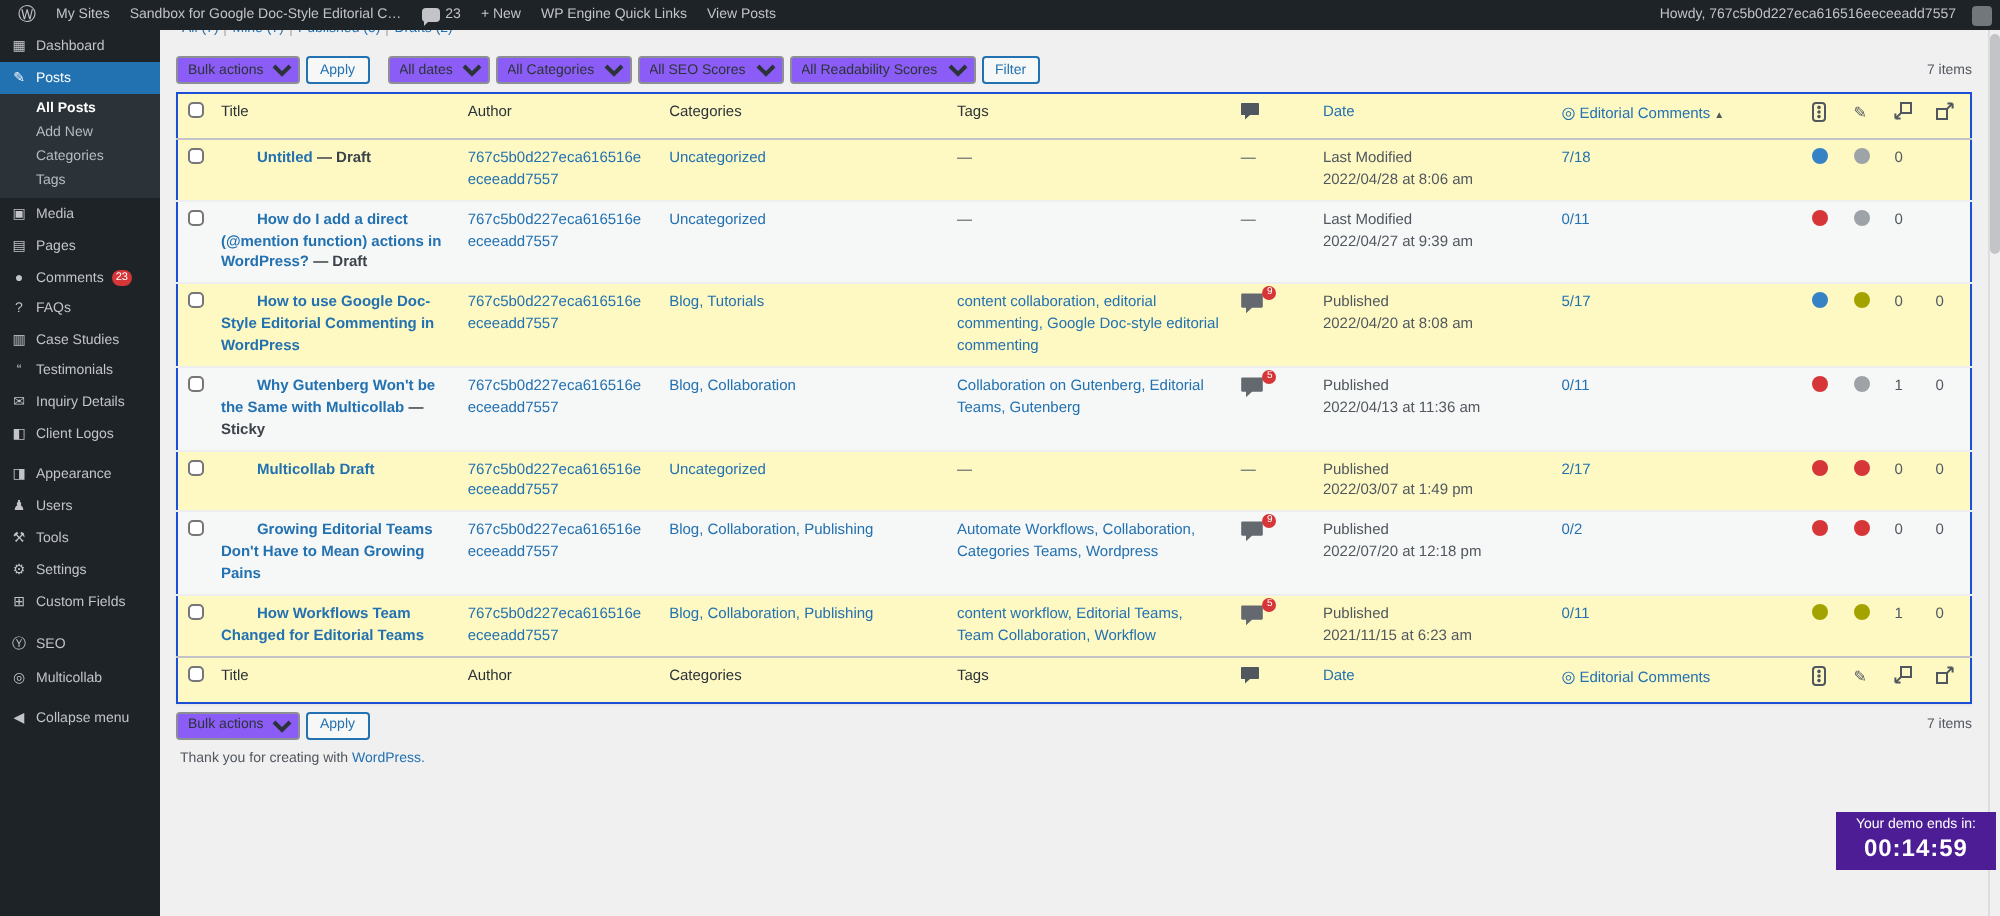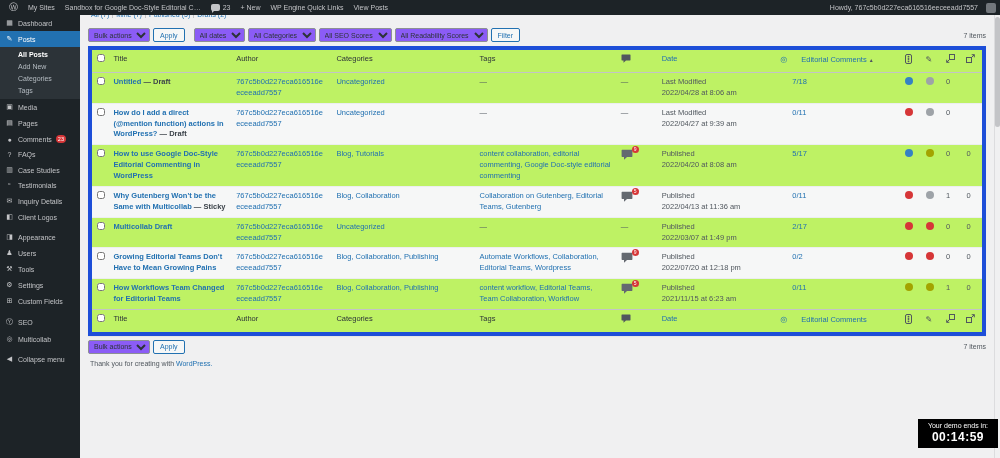--- a/index.html
+++ b/index.html
@@ -53,52 +53,52 @@
     font-family:"Liberation Sans",sans-serif; font-size:7px; height:14px;
     border:1px solid #8c8f94; border-radius:2px; background:#8b5cf6; color:#2c3338; padding:0 1px;
   }
   .button {
     font-family:"Liberation Sans",sans-serif; font-size:7px; height:14px; padding:0 6px;
     border:1px solid #2271b1; border-radius:2px; background:#f6f7f7; color:#2271b1; cursor:pointer;
   }
   .items-count { margin-left:auto; color:#50575e; font-size:7px; }
 
   
-  table.list { width:100%; border-collapse:collapse; background:#bef264; border:4px solid #1d4ed8; box-shadow:0 1px 1px rgba(0,0,0,.04); }
+  table.list { width:100%; border-collapse:collapse; background:#fef9c3; border:1px solid #1d4ed8; box-shadow:0 1px 1px rgba(0,0,0,.04); }
   th, td { text-align:left; vertical-align:top; padding:4px 5px; line-height:1.45; }
   thead th, thead td { border-bottom:1px solid #c3c4c7; font-weight:normal; color:#2c3338; }
   tfoot th, tfoot td { border-top:1px solid #c3c4c7; font-weight:normal; color:#2c3338; }
   tbody tr:nth-child(even) { background:#f6f7f7; }
   tbody td, tbody th { border-top:1px solid #eceef0; }
   .cb { width:16px; padding:4px 3px 4px 5px; }
   input[type=checkbox] { width:8px; height:8px; margin:0; }
-  .title-cell a { font-weight:bold; }
+  .title-cell a { font-weight:bold;margin-left:18px; }
   .suffix { color:#3c434a; }
   .author-link { word-break:break-all; }
   .date-cell { color:#50575e; }
   .muted { color:#50575e; }
   .num { color:#50575e; }
   .dot { width:8px; height:8px; border-radius:50%; display:inline-block; }
   .icon-col { width:20px; text-align:left; }
   .hicon { color:#50575e; }
   .pencil { font-size:8px; color:#50575e; }
   .cbubble { position:relative; display:inline-block; }
   .cbadge {
     position:absolute; top:-3px; right:-6px; font-style:normal;
     background:#d63638; color:#fff; border-radius:50%; min-width:7px; height:7px;
     font-size:5px; line-height:7px; text-align:center; padding:0 1px;
   }
   .mc-icon { color:#2271b1; font-size:8px; margin-right:2px; }
   .sort-arrow { color:#50575e; font-size:5px; margin-left:2px; }
-  .ed-link { color:#2271b1;margin-left:12px; }
+  .ed-link { color:#2271b1; }
 
   
   #footer-thanks { margin:6px 0 0 2px; color:#50575e; font-size:7px; }
   #demo-timer {
-    position:fixed; right:2px; bottom:10px; background:#000000; color:#fff;
+    position:fixed; right:2px; bottom:23px; background:#4c1d95; color:#fff;
     padding:3px 10px 4px; text-align:center; font-size:7px; z-index:70;
   }
   #demo-timer .time { font-size:12px; font-weight:bold; letter-spacing:.5px; margin-top:1px; }
   #scrollbar { position:fixed; right:0; top:15px; bottom:0; width:6px; background:#f0f0f1; border-left:1px solid #dcdcde; z-index:55; }
   #scrollbar .thumb { position:absolute; top:2px; left:0; right:0; height:110px; background:#c3c4c7; border-radius:3px; }
 </style>
 </head>
 <body>
 
 <div id="adminbar">
@@ -365,21 +365,21 @@
         <td><span class="dot" style="background: rgb(214, 54, 56);"></span></td>
         <td class="num">0</td>
         <td class="num">0</td>
       </tr>
 
       <tr>
         <th class="cb"><input type="checkbox" style=""></th>
         <td class="title-cell"><a>Growing Editorial Teams Don't Have to Mean Growing Pains</a></td>
         <td><a class="author-link">767c5b0d227eca616516eeceeadd7557</a></td>
         <td><a>Blog, Collaboration, Publishing</a></td>
-        <td><a>Automate Workflows, Collaboration, Editorial Teams, Wordpress</a></td>
+        <td><a>Automate Workflows, Collaboration, Categories Teams, Wordpress</a></td>
         <td>
           <span class="cbubble">
             <svg width="12" height="11" viewBox="0 0 10 9">
                 <path d="M1 .5h8c.3 0 .5.2.5.5v5c0 .3-.2.5-.5.5H5L2.5 8.8V6.5H1c-.3 0-.5-.2-.5-.5V1c0-.3.2-.5.5-.5z" fill="#646970"></path>
               </svg>
             <i class="cbadge">9</i>
           </span>
         </td>
         <td class="date-cell"><span>Published</span><br><span>2022/07/20 at 12:18 pm</span></td>
         <td><a class="ed-link">0/2</a></td>

